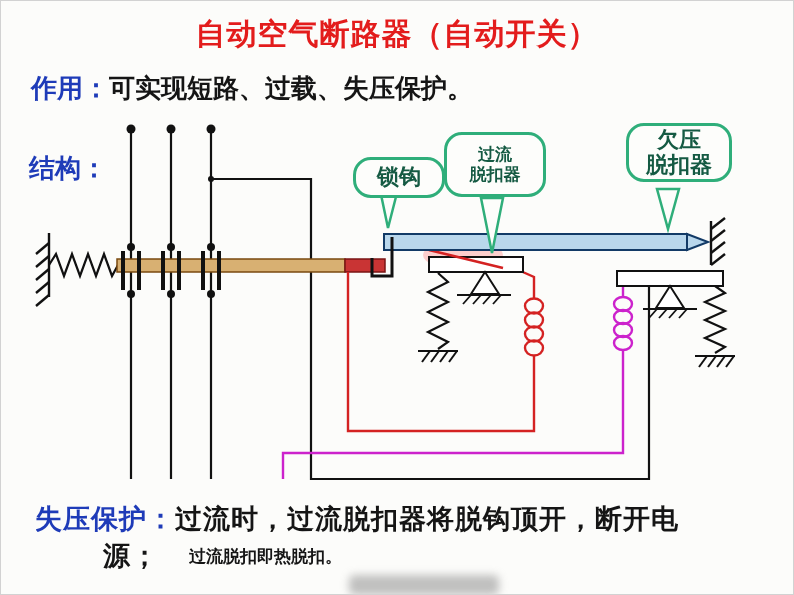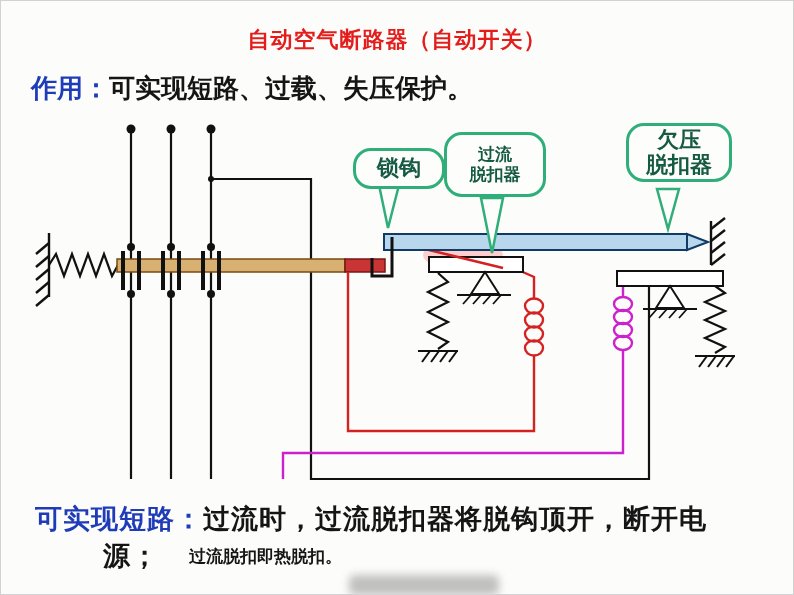--- a/index.html
+++ b/index.html
@@ -4,40 +4,40 @@
 <style>
   html,body{margin:0;padding:0;background:#e9e9e9;}
   #stage{
     position:relative;width:794px;height:595px;margin:0 auto;
     background:#fcfcfa;border:1px solid #d2d2d2;box-sizing:border-box;
     font-family:"Liberation Sans","DejaVu Sans",sans-serif;
     overflow:hidden;
   }
   .abs{position:absolute;}
   #title{
-    top:24px;left:0;width:100%;text-align:center;
-    font-size:22px;font-weight:bold;color:#e31c1c;letter-spacing:1px;
+    top:13px;left:0;width:100%;text-align:center;
+    font-size:30px;font-weight:bold;color:#e31c1c;letter-spacing:1px;
     white-space:nowrap;
   }
   .textline{white-space:nowrap;font-weight:bold;}
   #function-line{top:70px;left:30px;font-size:26px;}
   #structure-label{top:150px;left:28px;font-size:26px;}
   .lbl-blue{color:#1e3bb8;text-align:right;}
   .txt-dark{color:#151515;}
   #principle-line1{top:500px;left:34px;font-size:27px;letter-spacing:1px;}
   #principle-line2{top:537px;left:62px;font-size:27px;letter-spacing:1px;margin-left:40px;}
   #principle-note{font-size:17px;margin-left:30px;letter-spacing:0;color:#151515;vertical-align:3px;}
   svg{position:absolute;top:0;left:0;}
   .bubble{
     position:absolute;display:flex;flex-direction:column;align-items:center;justify-content:center;
     border:3px solid #2fae7a;border-radius:18px;background:#fdfdfb;
     color:#155a43;font-weight:bold;line-height:1.12;text-align:center;
     box-sizing:border-box;
   }
-  #bubble-lock{left:352px;top:147px;width:92px;height:41px;font-size:22px;border-radius:18px;}
+  #bubble-lock{left:352px;top:156px;width:92px;height:41px;font-size:22px;border-radius:18px;}
   #bubble-overcurrent{left:443px;top:131px;width:102px;height:65px;font-size:17px;}
   #bubble-undervoltage{left:625px;top:122px;width:106px;height:59px;font-size:22px;}
   #watermark{
     left:348px;top:574px;width:150px;height:20px;border-radius:5px;
     background:#8f8f8f;opacity:.55;filter:blur(4px);
   }
 </style>
 </head>
 <body>
 
@@ -173,34 +173,35 @@
       <polygon points="656,188 678,188 667,228"></polygon>
     </g>
   </svg>
 
   <div id="title" class="abs">自动空气断路器（自动开关）</div>
 
   <div id="function-line" class="abs textline">
     <span class="lbl-blue">作用：</span><span class="txt-dark">可实现短路、过载、失压保护。</span>
   </div>
 
+  <div id="structure-label" class="abs textline lbl-blue">结构：</div>
 
   <div id="bubble-lock" class="bubble">
     <span>锁钩</span>
   </div>
   <div id="bubble-overcurrent" class="bubble">
     <span>过流</span>
     <span>脱扣器</span>
   </div>
   <div id="bubble-undervoltage" class="bubble">
     <span>欠压</span>
     <span>脱扣器</span>
   </div>
 
   <div id="principle-line1" class="abs textline">
-    <span class="lbl-blue">可实现短路：</span><span class="txt-dark">过流时，过流脱扣器将脱钩顶开，断开电</span>
+    <span class="lbl-blue">失压保护：</span><span class="txt-dark">过流时，过流脱扣器将脱钩顶开，断开电</span>
   </div>
   <div id="principle-line2" class="abs textline">
     <span class="txt-dark">源；</span><span id="principle-note">过流脱扣即热脱扣。</span>
   </div>
 
   <div id="watermark" class="abs"></div>
 </div>
 
 </body></html>

